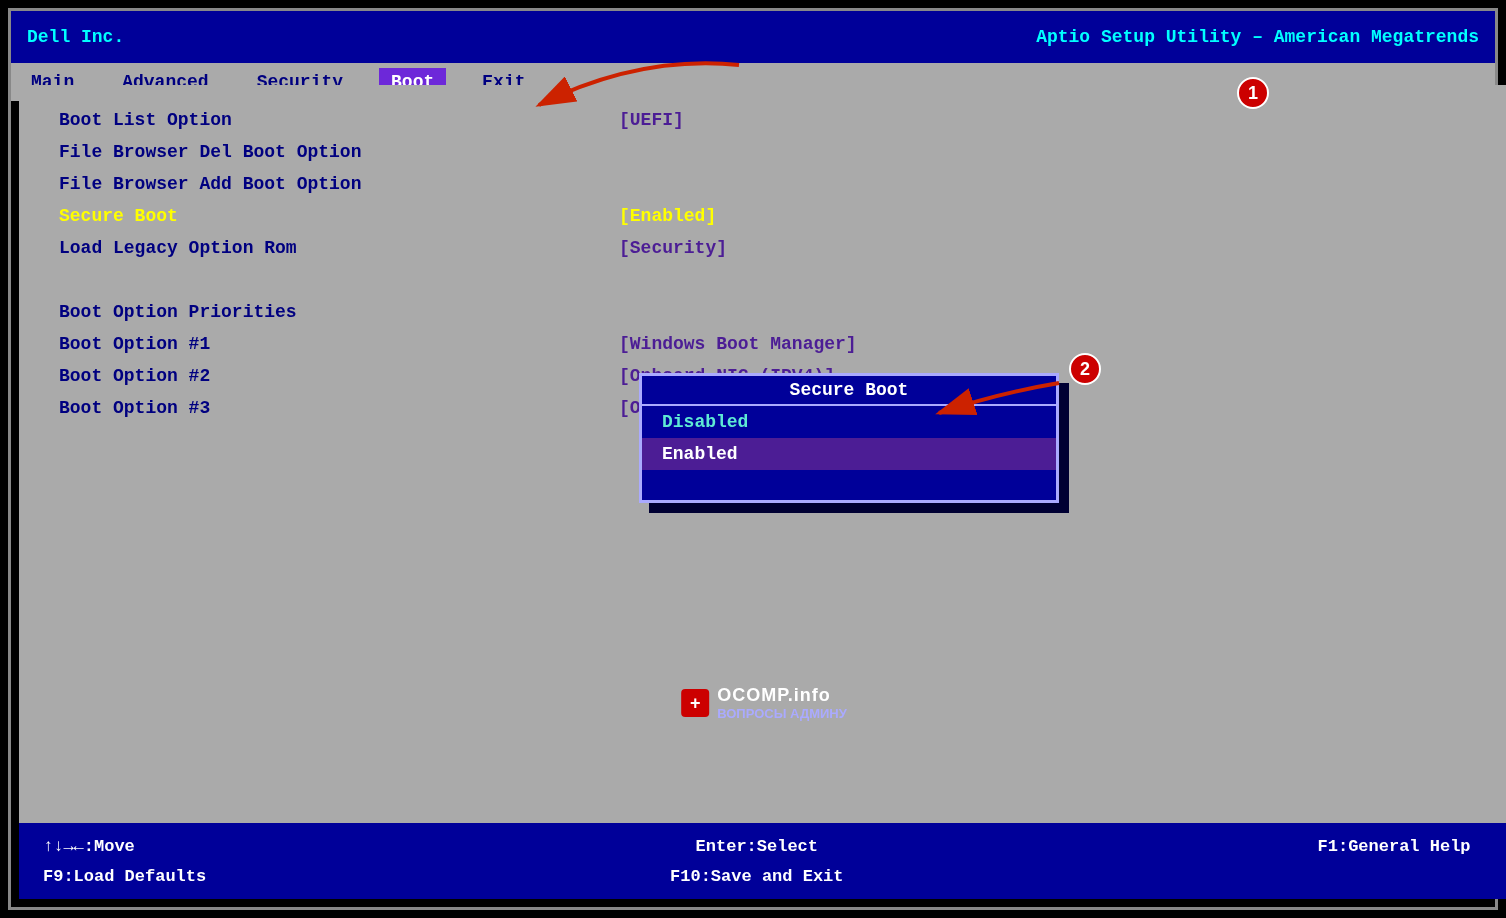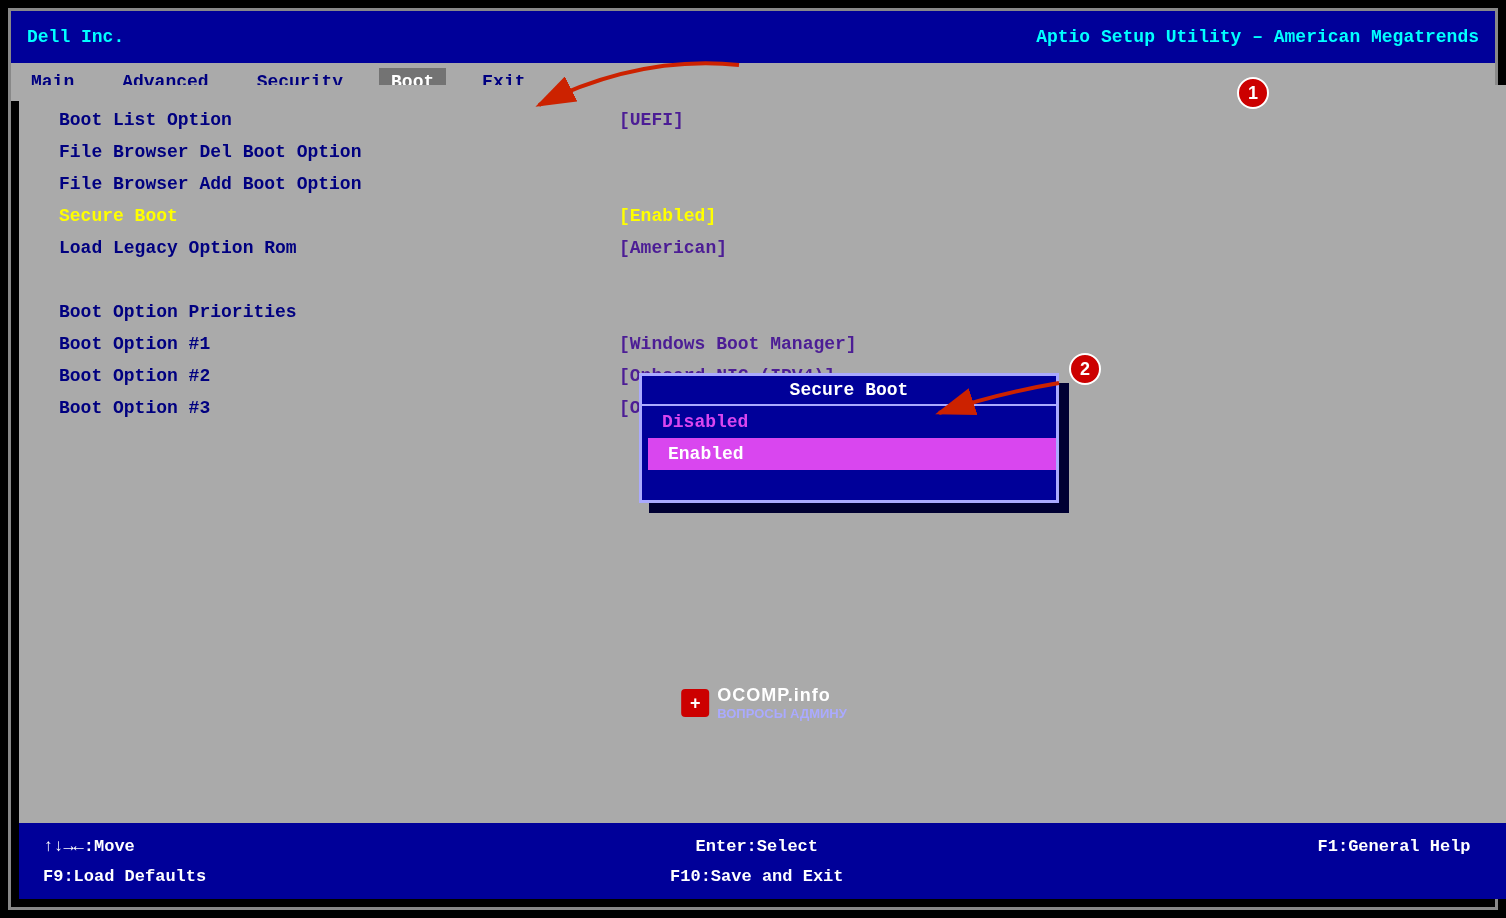--- a/index.html
+++ b/index.html
@@ -45,21 +45,21 @@
       gap: 24px;
     }
     .menu-item {
       font-size: 18px;
       color: #000080;
       font-weight: bold;
       padding: 4px 12px;
       cursor: pointer;
     }
     .menu-item.active {
-      background: #737373;
+      background: #6d28d9;
       color: #ffffff;
     }
 
     
     .main-content {
       background: #aaaaaa;
       position: absolute;
       top: 74px;
       left: 8px;
       width: 1490px;
@@ -121,28 +121,27 @@
       font-weight: bold;
       text-align: center;
       padding: 4px 0;
       border-bottom: 2px solid #aaaaff;
       font-family: 'Courier New', Courier, monospace;
     }
     .popup-option {
       font-size: 18px;
       font-weight: bold;
       padding: 6px 20px;
-      color: #d946ef;
+      color: #5eead4;
       font-family: 'Courier New', Courier, monospace;
       cursor: pointer;
     }
     .popup-option.selected {
-      background: #d946ef;
-      color: #ffffff;
-      margin-left: 6px;
+      background: #4c1d95;
+      color: #ffffff;
     }
 
     
     .status-bar {
       position: absolute;
       bottom: 8px;
       left: 8px;
       width: 1490px;
       height: 76px;
       background: #000099;
@@ -269,21 +268,21 @@
       <div class="setting-row">
         <span class="setting-label">File Browser Add Boot Option</span>
         <span class="setting-value"></span>
       </div>
       <div class="setting-row highlight">
         <span class="setting-label" style="color:#ffff00;">Secure Boot</span>
         <span class="setting-value" style="color:#ffff00;">[Enabled]</span>
       </div>
       <div class="setting-row">
         <span class="setting-label">Load Legacy Option Rom</span>
-        <span class="setting-value">[American]</span>
+        <span class="setting-value">[Security]</span>
       </div>
       <div class="setting-row" style="height:24px;"></div>
       <div class="setting-row">
         <span class="setting-label">Boot Option Priorities</span>
       </div>
       <div class="setting-row">
         <span class="setting-label">Boot Option #1</span>
         <span class="setting-value">[Windows Boot Manager]</span>
       </div>
       <div class="setting-row">

